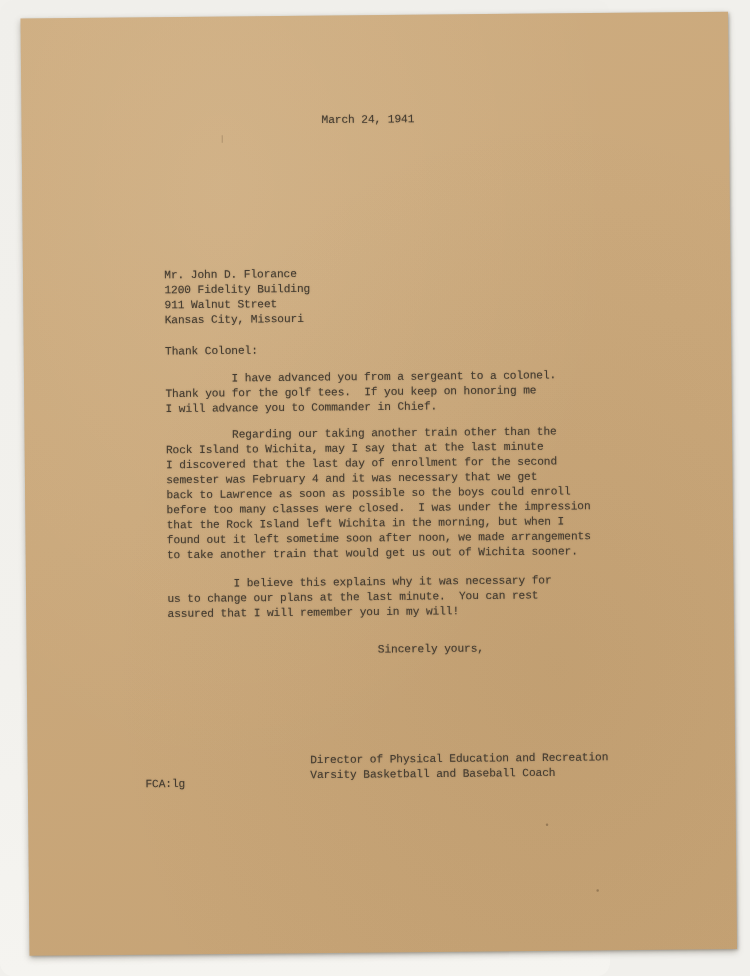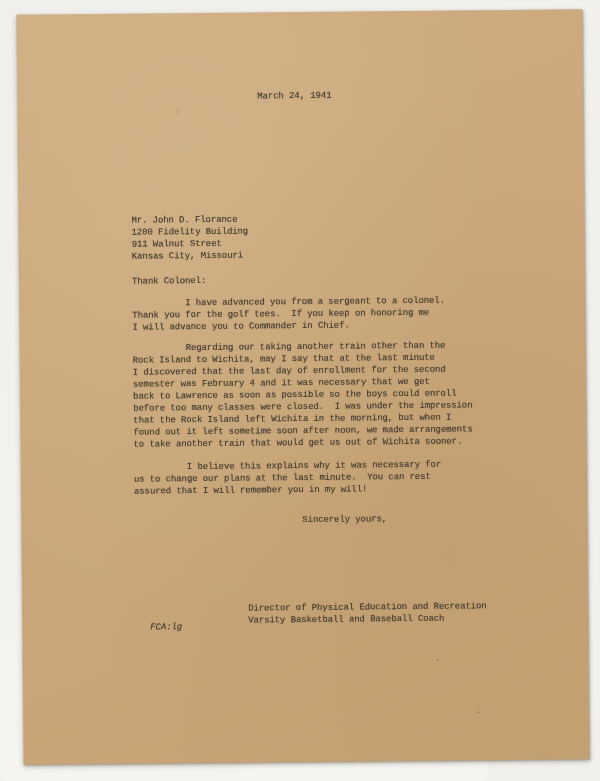--- a/index.html
+++ b/index.html
@@ -42,21 +42,21 @@
     text-shadow: 0 0 1px rgba(74,64,50,0.55);
   }
   .date      { left: 240px; top: 78px;  }
   .address   { left: 113px; top: 201px; }
   .salute    { left: 113px; top: 262px; }
   .para1     { left: 113px; top: 284px; }
   .para2     { left: 113px; top: 329px; }
   .para3     { left: 113px; top: 448px; }
   .closing   { left: 249px; top: 502px; margin-left: 32px; }
   .sig       { left: 226px; top: 590px; }
-  .initials  { left: 128px; top: 608px; font-style: italic; }
+  .initials  { left: 94px; top: 608px; }
   .speck {
     position: absolute;
     width: 2px;
     height: 2px;
     border-radius: 50%;
     background: rgba(95,75,50,0.45);
   }
   .speck.s1 { left: 414px; top: 648px; }
   .speck.s2 { left: 454px; top: 701px; }
   .speck.s3 { left: 160px; top: 95px; width: 1px; height: 6px; border-radius: 0; background: rgba(100,80,55,0.25); }

